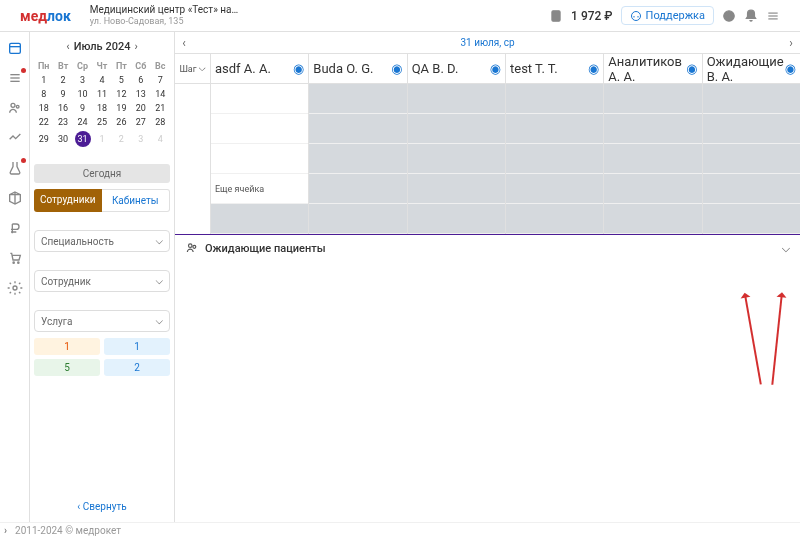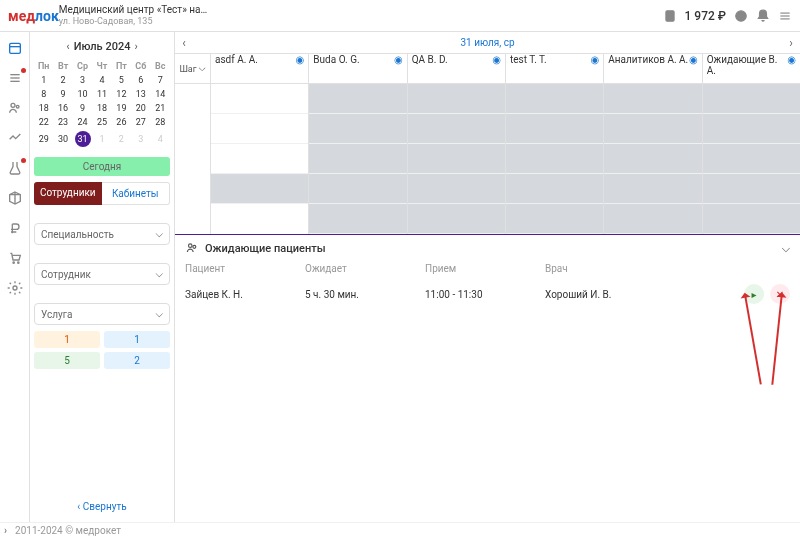--- a/index.html
+++ b/index.html
@@ -1,17 +1,17 @@
 <!DOCTYPE html>
 <html><head>
 <meta charset="utf-8">
 <style>
 *{margin:0;padding:0;box-sizing:border-box}
 body{font-family:-apple-system,BlinkMacSystemFont,"Segoe UI",Roboto,sans-serif;font-size:12px;color:#333;background:#fff;width:800px;height:538px;overflow:hidden;position:relative}
-.header{height:32px;border-bottom:1px solid #e0e0e0;display:flex;align-items:center;padding:0 8px;gap:0}
+.header{height:32px;border-bottom:1px solid #e0e0e0;display:flex;align-items:center;padding:0 20px;gap:19px}
 .logo{font-weight:bold;font-size:14px}
 .logo .med{color:#d32f2f}
 .logo .lok{color:#1976d2}
 .clinic-block{font-size:10px;line-height:1.2}
 .clinic-title{color:#333;white-space:nowrap;overflow:hidden;text-overflow:ellipsis;max-width:150px}
 .clinic-addr{color:#999;font-size:9px}
 .header-right{margin-left:auto;display:flex;align-items:center;gap:8px}
 .balance{display:flex;align-items:center;gap:4px;font-weight:500}
 .support-btn{display:flex;align-items:center;gap:4px;color:#1976d2;font-size:11px;border:1px solid #d0e4f7;border-radius:4px;padding:2px 8px}
 .hdr-icon{color:#888;fill:#888}
@@ -23,45 +23,45 @@
 .rail-badge{position:absolute;top:-2px;right:-3px;width:5px;height:5px;background:#d32f2f;border-radius:50%}
 .sidebar{width:145px;border-right:1px solid #e0e0e0;display:flex;flex-direction:column;padding:6px 4px}
 .month-hdr{display:flex;align-items:center;justify-content:center;gap:4px;font-weight:500;font-size:11px;padding:2px 0}
 .chev{cursor:pointer;color:#666}
 .cal-table{width:100%;border-collapse:collapse;font-size:9px;margin-top:4px}
 .cal-table th,.cal-table td{text-align:center;padding:2px 0;width:14.28%}
 .cal-table th{color:#999;font-weight:700}
 .cal-table td{color:#333;cursor:pointer}
 .cal-table td.other{color:#ccc}
 .cal-table td.sel span{display:inline-block;width:16px;height:16px;background:#4c1d95;color:#fff;border-radius:50%;line-height:16px}
-.today-btn{background:#86efac;text-align:center;padding:4px;font-size:10px;color:#666;margin-top:8px;border-radius:3px;cursor:pointer}
+.today-btn{background:#e5e5e5;text-align:center;padding:4px;font-size:10px;color:#666;margin-top:15px;border-radius:3px;cursor:pointer}
 .tabs{display:flex;margin-top:6px}
 .tab{flex:1;text-align:center;padding:5px 0;font-size:10px;cursor:pointer}
-.tab.active{background:#7f1d1d;color:#fff;border-radius:3px 0 0 3px}
+.tab.active{background:#a16207;color:#fff;border-radius:3px 0 0 3px}
 .tab.inactive{color:#1976d2;border:1px solid #e0e0e0;border-left:none;border-radius:0 3px 3px 0}
 .sel-box{border:1px solid #ddd;border-radius:4px;padding:4px 6px;font-size:10px;color:#666;display:flex;justify-content:space-between;align-items:center;margin-top:18px;cursor:pointer}
 .pills{margin-top:6px}
 .pill-row{display:flex;gap:4px;margin-bottom:4px}
 .pill{flex:1;text-align:center;padding:3px;font-size:10px;border-radius:3px}
 .pill.o{background:#fff3e0;color:#e65100}
 .pill.b{background:#e3f2fd;color:#1976d2}
 .pill.g{background:#e8f5e9;color:#2e7d32}
 .collapse{margin-top:auto;text-align:center;font-size:10px;color:#1976d2;padding:4px;cursor:pointer}
 .content{flex:1;display:flex;flex-direction:column;overflow:hidden}
 .date-bar{height:22px;display:flex;align-items:center;border-bottom:1px solid #e0e0e0;position:relative}
 .date-bar .chev-box{width:18px;text-align:center;color:#666;cursor:pointer}
 .date-bar .date-txt{position:absolute;left:50%;transform:translateX(-50%);color:#1976d2;font-size:10px}
 .date-bar .chev-box:last-child{margin-left:auto}
 .sched{flex:0 0 auto;display:flex;overflow:hidden}
 .sched-col0{width:36px;border-right:1px solid #e0e0e0}
 .sched-head{height:30px;border-bottom:1px solid #e0e0e0;display:flex;align-items:center;justify-content:center;font-size:9px;color:#555;position:relative}
 .sched-cols{flex:1;display:flex}
 .col{flex:1;border-right:1px solid #e0e0e0}
 .col:last-child{border-right:none}
-.col-head{height:30px;border-bottom:1px solid #e0e0e0;display:flex;align-items:flex-start;justify-content:space-between;padding:0 4px;font-size:10px;color:#333}
+.col-head{height:30px;border-bottom:1px solid #e0e0e0;display:flex;align-items:center;justify-content:space-between;padding:0 4px;font-size:13px;color:#333}
 .col-head .eye{color:#1976d2}
 .time-row{height:30px;border-bottom:1px solid #f0f0f0;font-size:9px;color:#666;padding-left:4px;display:flex;align-items:center}
 .slot{height:30px;border-bottom:1px solid #f0f0f0;font-size:9px;color:#555;padding:2px 4px;display:flex;align-items:center}
 .slot.gray{background:#d5d9dd}
 .waiting{border-top:1px solid #4c1d95;padding:6px 10px;flex:1;display:flex;flex-direction:column;position:relative}
 .waiting-hdr{display:flex;align-items:center;gap:6px;font-size:11px;font-weight:500;color:#333}
 .waiting-hdr .chev-d{margin-left:auto;color:#666}
 .wait-table{margin-top:8px;font-size:10px}
 .wt-head{display:flex;color:#999;margin-bottom:6px}
 .wt-row{display:flex;align-items:center;padding:4px 0}
@@ -89,20 +89,27 @@
     <div class="clinic-title">Медицинский центр «Тест» на ...</div>
     <div class="clinic-addr">ул. Ново-Садовая, 135</div>
   </div>
   <div class="header-right">
     <svg class="hdr-icon" width="14" height="14" viewBox="0 0 24 24" fill="none" stroke="currentColor" stroke-width="2">
         <rect x="5" y="3" width="14" height="18" rx="2"></rect>
         <line x1="9" y1="8" x2="15" y2="8"></line>
         <line x1="9" y1="12" x2="15" y2="12"></line>
       </svg>
     <span class="balance">1 972 ₽</span>
+    <div class="support-btn">
+      <svg width="12" height="12" viewBox="0 0 24 24" fill="none" stroke="#1976d2" stroke-width="2">
+          <circle cx="12" cy="12" r="9"></circle>
+          <path d="M8 12v3M16 12v3"></path>
+        </svg>
+      <span>Поддержка</span>
+    </div>
     <svg class="hdr-icon" width="14" height="14" viewBox="0 0 24 24" fill="none" stroke="currentColor" stroke-width="2">
         <circle cx="12" cy="12" r="9"></circle>
         <path d="M9 10a3 3 0 116 0c0 2-3 2-3 4"></path>
         <circle cx="12" cy="17" r="0.5" fill="currentColor"></circle>
       </svg>
     <svg class="hdr-icon" width="14" height="14" viewBox="0 0 24 24" fill="none" stroke="currentColor" stroke-width="2">
         <path d="M6 8a6 6 0 0112 0v5l2 3H4l2-3z"></path>
         <path d="M10 19a2 2 0 004 0"></path>
       </svg>
     <svg class="hdr-icon" width="14" height="14" viewBox="0 0 24 24" fill="none" stroke="currentColor" stroke-width="2">
@@ -261,20 +268,21 @@
       </div>
       <div class="sched-cols" id="staff-cols">
           <div class="col">
             <div class="col-head">
               <span>asdf А. А.</span>
               <span class="eye">◉</span>
             </div>
             <div class="slot"></div>
             <div class="slot"></div>
             <div class="slot"></div>
+            <div class="slot">Еще ячейка</div>
             <div class="slot gray"></div>
           </div>
           <div class="col">
             <div class="col-head">
               <span>Buda О. G.</span>
               <span class="eye">◉</span>
             </div>
             <div class="slot gray"></div>
             <div class="slot gray"></div>
             <div class="slot gray"></div>
@@ -330,38 +338,20 @@
     <div class="waiting">
       <div class="waiting-hdr">
         <svg width="14" height="14" viewBox="0 0 24 24" fill="none" stroke="#555" stroke-width="2">
             <circle cx="9" cy="8" r="3"></circle>
             <circle cx="16" cy="10" r="2.5"></circle>
             <path d="M4 19c0-3 3-5 5-5s5 2 5 5"></path>
           </svg>
         <span>Ожидающие пациенты</span>
         <span class="chev-d">⌵</span>
       </div>
-      <div class="wait-table">
-        <div class="wt-head">
-          <div class="wc1">Пациент</div>
-          <div class="wc2">Ожидает</div>
-          <div class="wc3">Прием</div>
-          <div class="wc4">Врач</div>
-        </div>
-        <div class="wt-row">
-          <div class="wc1">Зайцев К. Н.</div>
-          <div class="wc2">5 ч. 30 мин.</div>
-          <div class="wc3">11:00 - 11:30</div>
-          <div class="wc4">Хороший И. В.</div>
-          <div class="wc5">
-            <div class="circ-btn play">▸</div>
-            <div class="circ-btn close">✕</div>
-          </div>
-        </div>
-      </div>
       <div class="arrow" style="right:46px;top:60px;height:90px;transform:rotate(-10deg)"></div>
       <div class="arrow" style="right:22px;top:60px;height:90px;transform:rotate(6deg)"></div>
     </div>
   </div>
 </div>
 
 <div class="footer">
   <span class="expand-chev" style="margin-right:8px">›</span>
   <span>2011-2024 © медрокет</span>
 </div>

